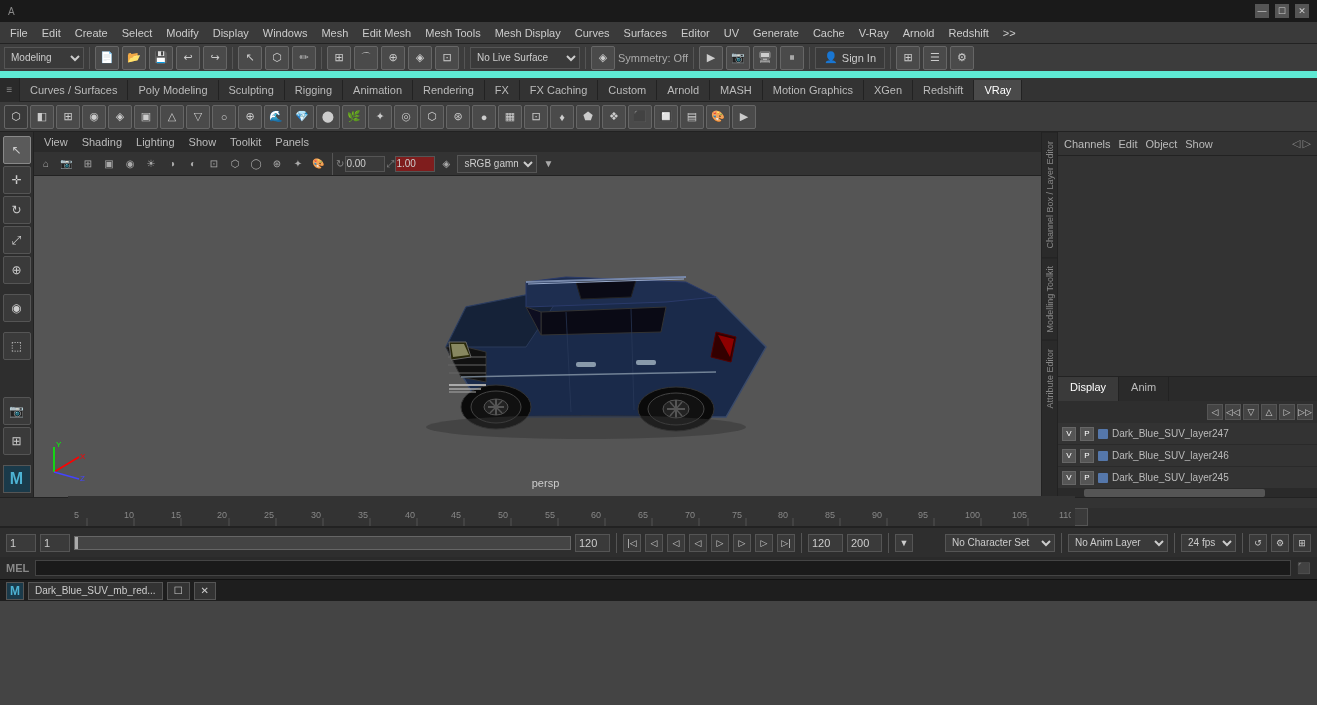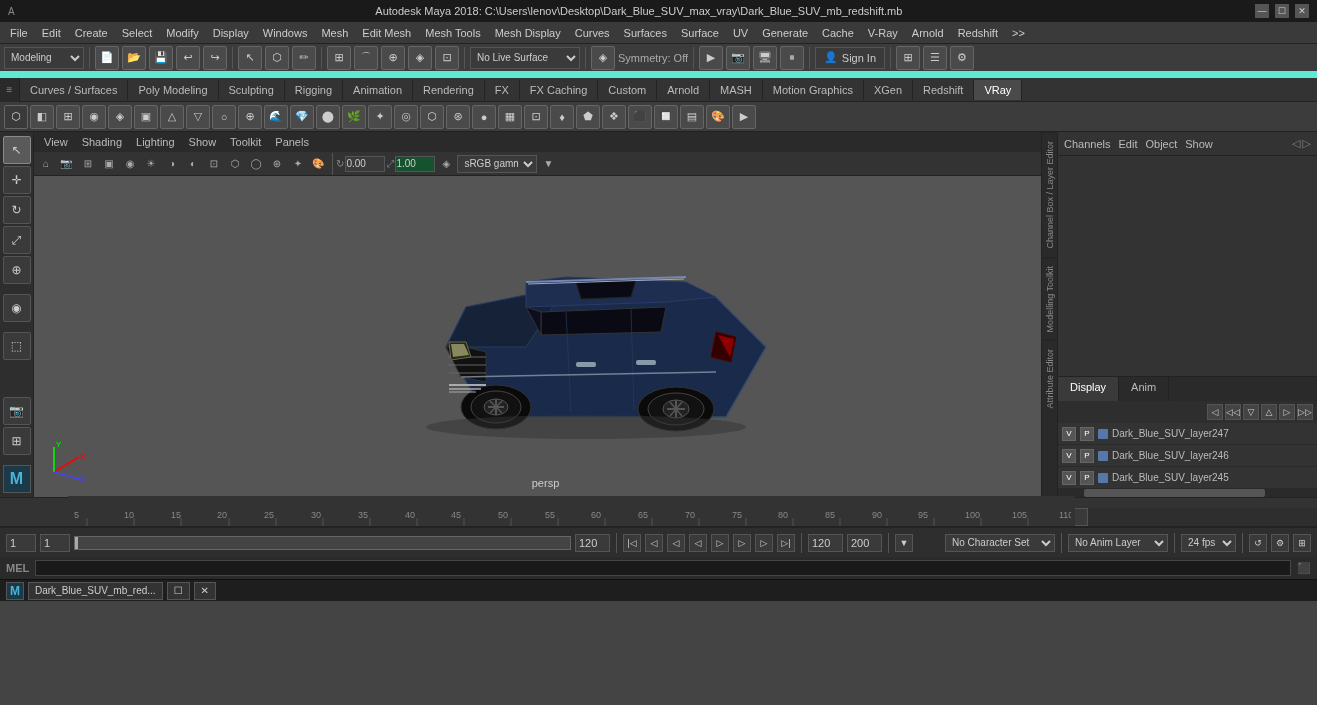--- a/index.html
+++ b/index.html
@@ -483,21 +483,20 @@
       font-size: 16px;
       font-weight: bold;
       color: #4db3d4;
     }
   </style>
 </head>
 <body>
 
 <div id="title-bar">
   <div style="margin-right:8px;font-size:10px;color:#888;">A</div>
-  <div class="title-text">Autodesk Maya 2018: C:\Users\lenov\Desktop\Dark_Blue_SUV_max_vray\Dark_Blue_SUV_mb_redshift.mb</div>
   <div class="win-controls">
     <button class="win-btn">—</button>
     <button class="win-btn">☐</button>
     <button class="win-btn">✕</button>
   </div>
 </div>
 
 <div id="menu-bar">
   <div class="menu-item">File</div>
   <div class="menu-item">Edit</div>
@@ -505,21 +504,21 @@
   <div class="menu-item">Select</div>
   <div class="menu-item">Modify</div>
   <div class="menu-item">Display</div>
   <div class="menu-item">Windows</div>
   <div class="menu-item">Mesh</div>
   <div class="menu-item">Edit Mesh</div>
   <div class="menu-item">Mesh Tools</div>
   <div class="menu-item">Mesh Display</div>
   <div class="menu-item">Curves</div>
   <div class="menu-item">Surfaces</div>
-  <div class="menu-item">Surface</div>
+  <div class="menu-item">Editor</div>
   <div class="menu-item">UV</div>
   <div class="menu-item">Generate</div>
   <div class="menu-item">Cache</div>
   <div class="menu-item">V-Ray</div>
   <div class="menu-item">Arnold</div>
   <div class="menu-item">Redshift</div>
   <div class="menu-item">&gt;&gt;</div>
 
 </div>
 
@@ -668,21 +667,21 @@
       <div class="vp-tool-btn">⬡</div>
       <div class="vp-tool-btn">◯</div>
       <div class="vp-tool-btn">⊛</div>
       <div class="vp-tool-btn">✦</div>
       <div class="vp-tool-btn">🎨</div>
       <div class="separator"></div>
 
       <span style="color:#888;font-size:10px;">↻</span>
       <input style="width: 40px; height: 16px; background: rgb(58, 58, 58); border: 1px solid rgb(85, 85, 85); color: rgb(204, 204, 204); font-size: 10px;" value="0.00">
       <span style="color:#888;font-size:10px;">⤢</span>
-      <input style="width: 40px; height: 16px; background: #14532d; border: 1px solid rgb(85, 85, 85); color: rgb(204, 204, 204); font-size: 10px;" value="1.00">
+      <input style="width: 40px; height: 16px; background: #7f1d1d; border: 1px solid rgb(85, 85, 85); color: rgb(204, 204, 204); font-size: 10px;" value="1.00">
       <div class="vp-tool-btn">◈</div>
       <select class="bb-dropdown" style="height:18px;font-size:10px;width:80px;">
         <option>sRGB gamma</option>
       </select>
       <div class="vp-tool-btn">▼</div>
     </div>
 
     <div id="viewport-canvas">
 
       <svg width="460" height="320" viewBox="0 0 460 320">

